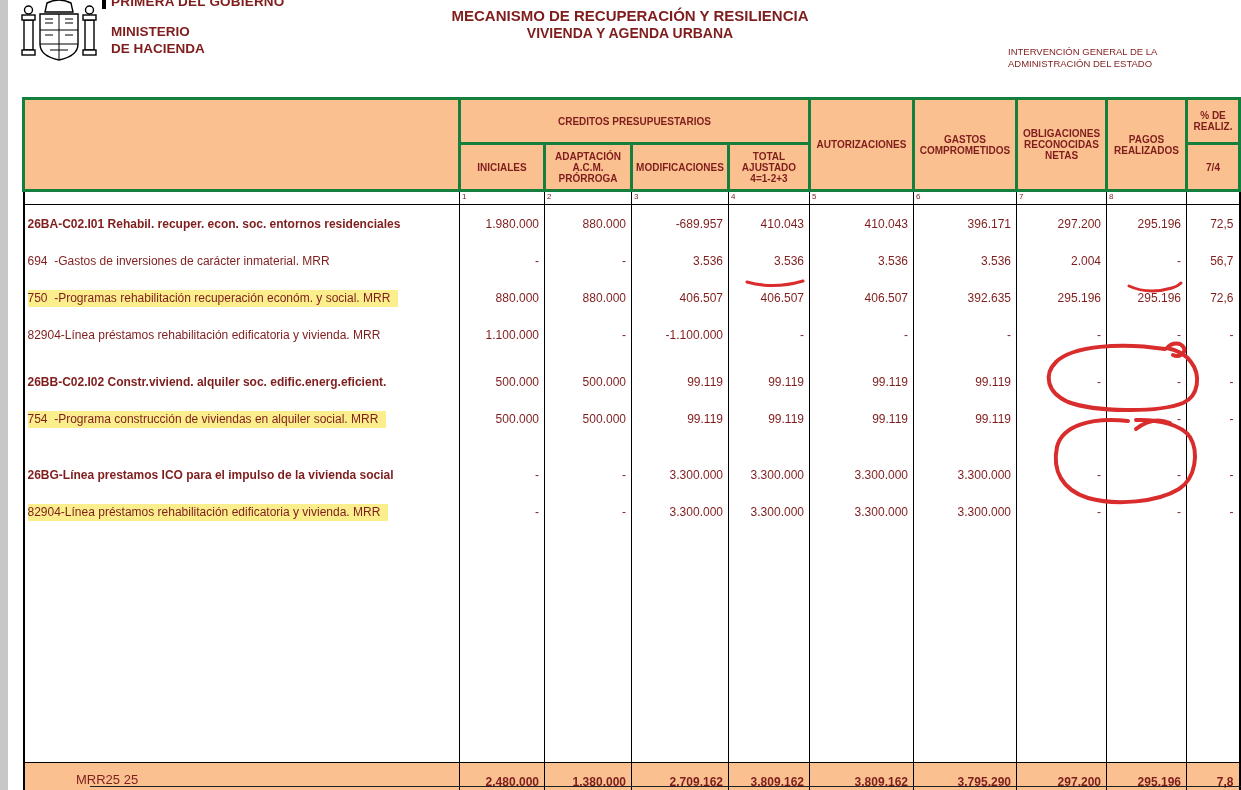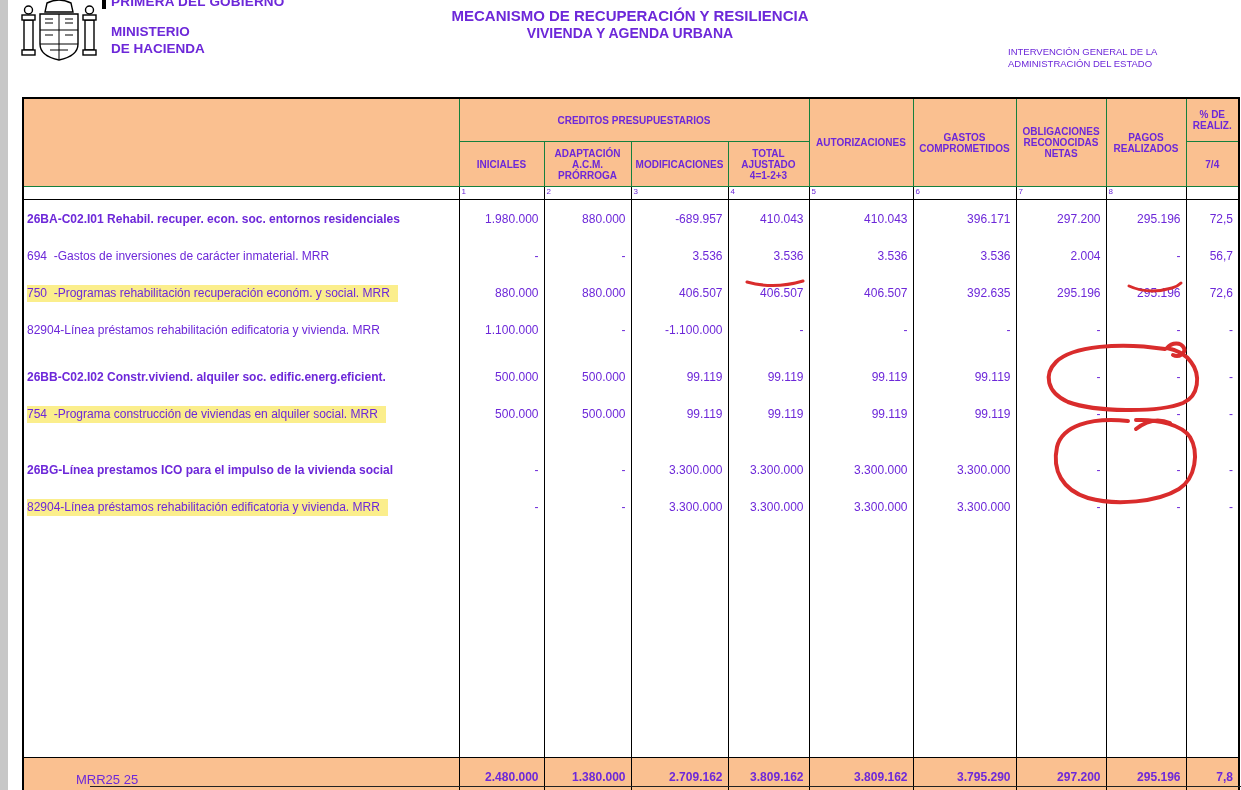--- a/index.html
+++ b/index.html
@@ -1,35 +1,35 @@
 <!DOCTYPE html>
 <html><head>
 <meta charset="utf-8">
 <style>
   html,body{margin:0;padding:0;background:#fff;}
   #page{position:relative;width:1241px;height:790px;background:#ffffff;
-        font-family:"Liberation Sans","DejaVu Sans",sans-serif;color:#6d28d9;overflow:hidden;}
+        font-family:"Liberation Sans","DejaVu Sans",sans-serif;color:#7f1d1d;overflow:hidden;}
   .edge-strip{position:absolute;left:0;top:0;width:8px;height:790px;background:#c7c7c7;}
 
   
   .emblem{position:absolute;left:20px;top:0px;}
   .gov-bar{position:absolute;left:102px;top:0px;width:4px;height:9px;background:#000;}
   .gov-top-line{position:absolute;left:111px;top:-6px;font-size:13.5px;font-weight:bold;letter-spacing:.2px;}
   .ministry{position:absolute;left:111px;top:23px;font-size:13.5px;font-weight:bold;line-height:17px;}
   .doc-title{position:absolute;left:390px;top:6px;width:480px;text-align:center;font-weight:bold;}
   .doc-title .t1{font-size:15px;line-height:19px;text-align:center;}
   .doc-title .t2{font-size:14px;line-height:16px;}
   .doc-title .t3{font-size:11.5px;line-height:15px;}
   .org-right{position:absolute;left:1008px;top:14px;font-size:9.5px;line-height:12px;margin-top:32px;}
   .units{position:absolute;left:938px;top:96px;width:300px;text-align:right;font-size:11px;margin-top:40px;}
 
   
   table.budget{position:absolute;left:22px;top:97px;width:1216px;border-collapse:collapse;
                table-layout:fixed;border:2px solid #000;}
-  table.budget th{background:#FAC090;border:1px solid #15803d;font-size:10px;font-weight:bold;
+  table.budget th{background:#FAC090;border:3px solid #15803d;font-size:10px;font-weight:bold;
                   text-align:center;vertical-align:middle;padding:1px 2px;}
   tr.h1 th{height:40px;}
   tr.h2 th{height:42px;margin-top:19px;}
   tr.nums td{border:1px solid #000;border-top:none;background:#fff;font-size:8px;
              text-align:left;vertical-align:top;height:12px;padding:0 0 0 2px;line-height:10px;}
   tbody td{border-left:1px solid #000;border-right:1px solid #000;border-top:none;border-bottom:none;
            font-size:12px;height:35px;vertical-align:middle;overflow:hidden;}
   tbody td.label{text-align:left;padding-left:3px;white-space:pre;}
   tr.section td.label{font-weight:bold;}
   tbody td.val{text-align:right;padding-right:5px;}

